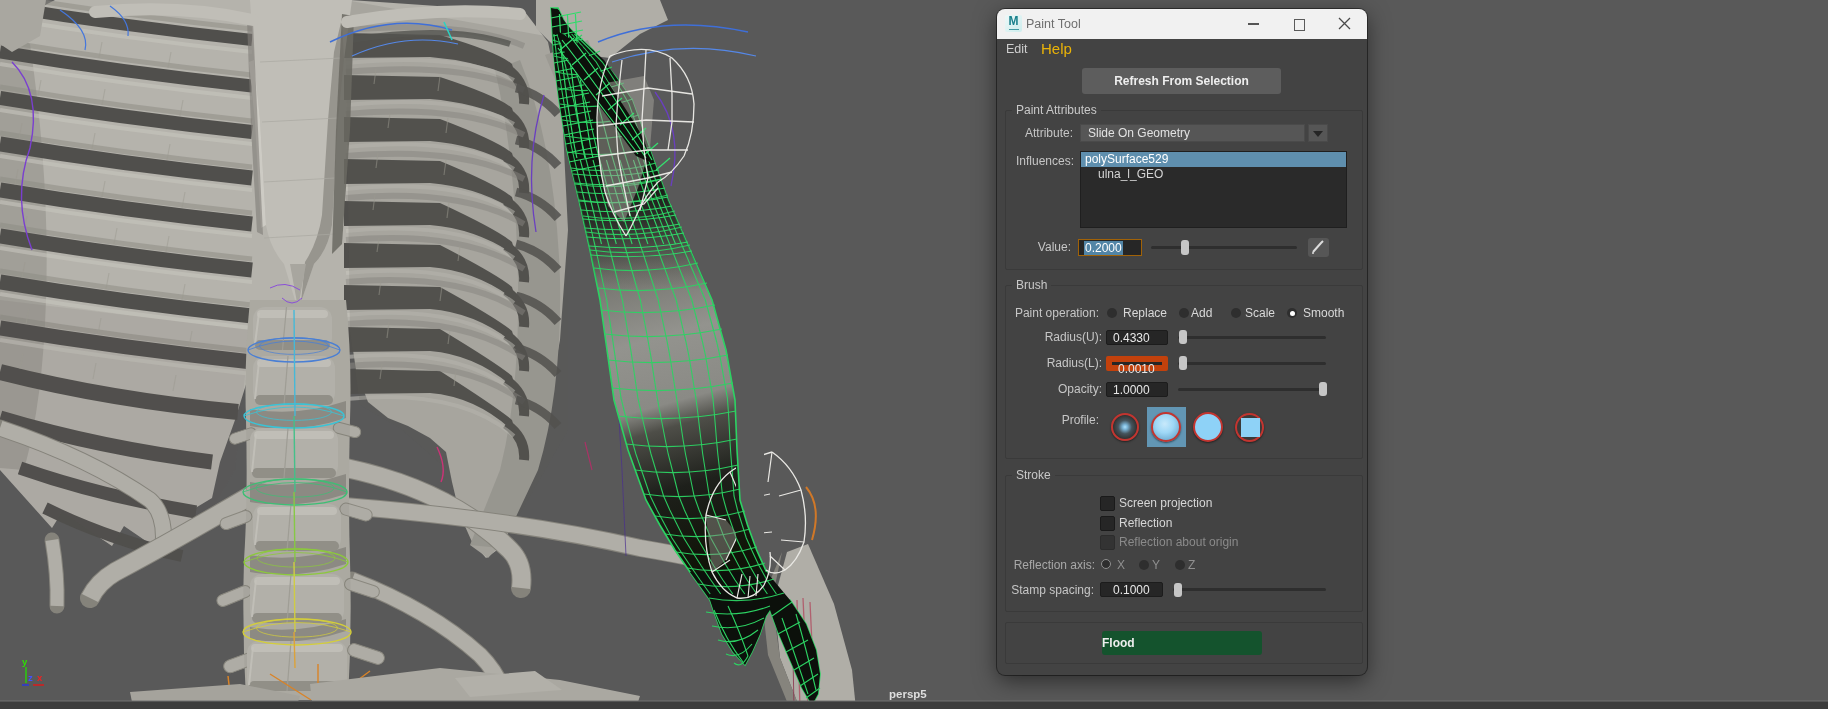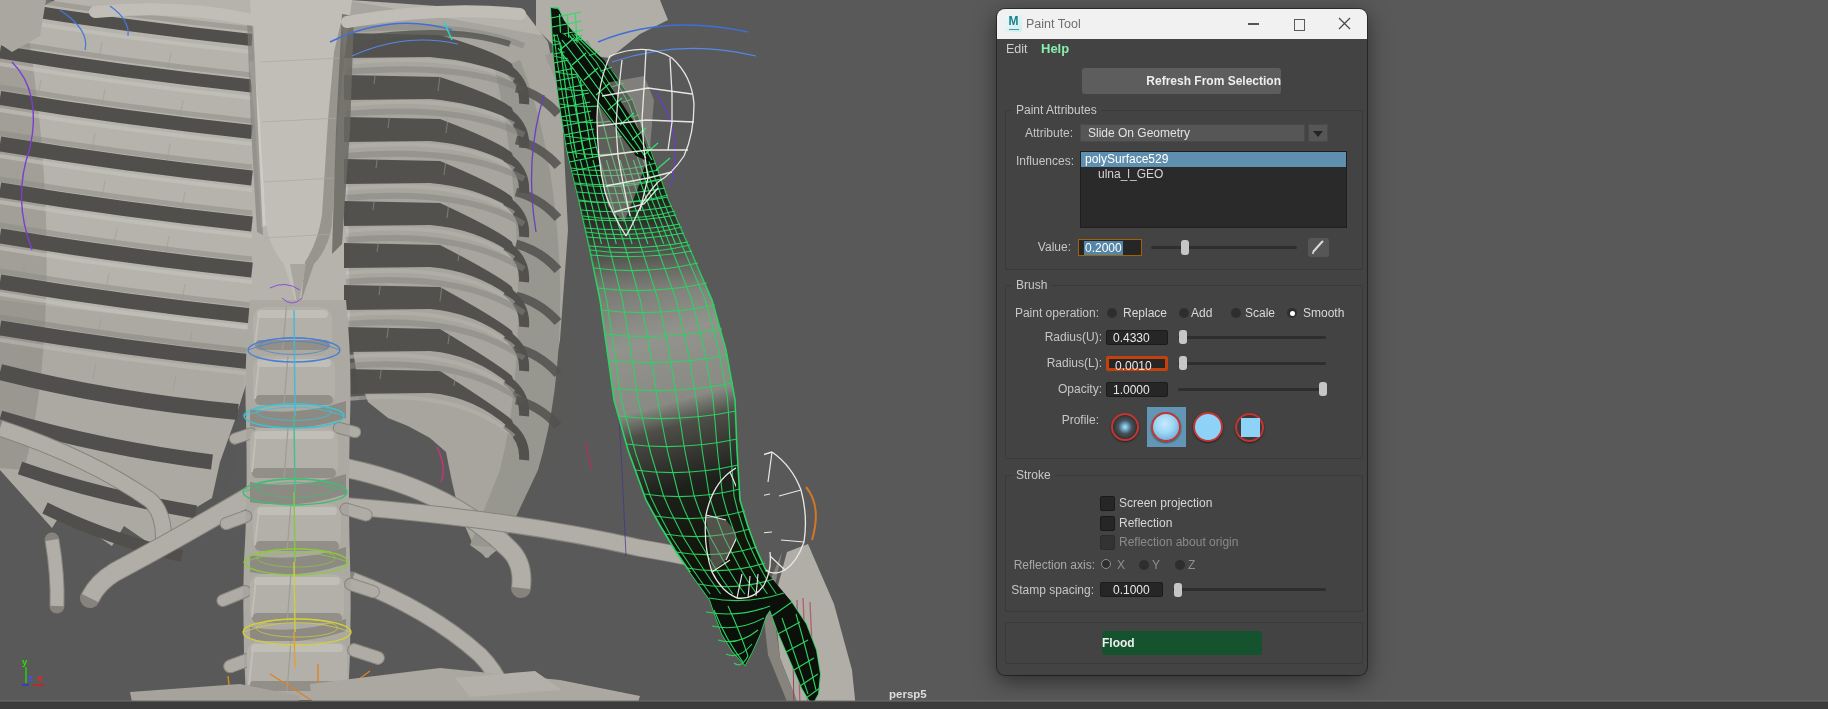--- a/index.html
+++ b/index.html
@@ -433,22 +433,22 @@
 <div style="position:absolute;left:0;top:-1px;width:17px;text-align:center;font-size:12px;font-weight:bold;color:#1a808c">M</div>
 <div style="position:absolute;left:3.5px;bottom:2px;width:10px;height:1.5px;background:#2a8a94;opacity:0.85"></div>
       </div>
 <div style="position:absolute;left:29px;top:7px;height:16px;line-height:16px;font-size:12.5px;color:#6e6e6e;font-weight:400;white-space:nowrap">Paint Tool</div>
 <div style="position:absolute;left:251px;top:14px;width:11px;height:1.6px;background:#555"></div>
 <div style="position:absolute;left:297px;top:10px;width:9px;height:10px;border:1.3px solid #5a5a5a"></div>
 <svg width="14" height="14" style="position:absolute;left:341px;top:8px">
         <path d="M 1,1 L 12,12 M 12,1 L 1,12" stroke="#4a4a4a" stroke-width="1.3"></path>
       </svg>
 <div style="position:absolute;left:9px;top:32px;height:16px;line-height:16px;font-size:12.5px;color:#cfcfcf;font-weight:400;white-space:nowrap">Edit</div>
-<div style="position:absolute;left:44px;top:32px;height:16px;line-height:16px;font-size:13px;color:#86efac;font-weight:700;white-space:nowrap">Help</div>
-<div style="position:absolute;left:85px;top:59px;width:199px;height:26px;background:#5d5d5d;border-radius:3px;color:#eee;font-size:12px;font-weight:bold;text-align:right;line-height:26px">Refresh From Selection</div>
+<div style="position:absolute;left:44px;top:32px;height:16px;line-height:16px;font-size:15px;color:#eab308;font-weight:400;white-space:nowrap">Help</div>
+<div style="position:absolute;left:85px;top:59px;width:199px;height:26px;background:#5d5d5d;border-radius:3px;color:#eee;font-size:12px;font-weight:bold;text-align:center;line-height:26px">Refresh From Selection</div>
 <div style="position:absolute;left:8px;top:101px;width:356px;height:158px;border:1px solid #3a3a3a;border-radius:2px"></div>
 <div style="position:absolute;left:15px;top:93px;height:16px;line-height:16px;font-size:12px;color:#c9c9c9;background:#434343;padding:0 4px;white-space:nowrap">Paint Attributes</div>
 <div style="position:absolute;right:294px;top:116px;height:16px;line-height:16px;font-size:12px;color:#c6c6c6;white-space:nowrap">Attribute:</div>
 <div style="position:absolute;left:83px;top:115px;width:225px;height:18px;background:#565656;border:1px solid #4a4a4a;box-sizing:border-box;color:#e2e2e2;font-size:12px;line-height:16px;padding-left:7px">Slide On Geometry</div>
 <div style="position:absolute;left:311px;top:115px;width:20px;height:18px;background:#565656;border:1px solid #4a4a4a;box-sizing:border-box">
         <div style="position:absolute;left:4px;top:6px;width:0;height:0;border-left:5px solid transparent;border-right:5px solid transparent;border-top:6px solid #252525"></div>
       </div>
 <div style="position:absolute;right:293px;top:144px;height:16px;line-height:16px;font-size:12px;color:#c6c6c6;white-space:nowrap">Influences:</div>
 <div style="position:absolute;left:83px;top:142px;width:267px;height:77px;background:#2a2a2a;border:1px solid #1f1f1f;box-sizing:border-box;overflow:hidden">
 <div style="height:15px;background:#5f8fae;color:#fff;font-size:12px;line-height:15px;padding-left:4px">polySurface529</div>
@@ -475,21 +475,21 @@
 <div style="position:absolute;left:248px;top:296px;height:16px;line-height:16px;font-size:12px;color:#d9d9d9;font-weight:400;white-space:nowrap">Scale</div>
 <div style="position:absolute;left:290px;top:299px;width:10px;height:10px;border-radius:50%;background:#2e2e2e;">
         <div style="position:absolute;left:2.5px;top:2.5px;width:5px;height:5px;border-radius:50%;background:#fff"></div>
       </div>
 <div style="position:absolute;left:306px;top:296px;height:16px;line-height:16px;font-size:12px;color:#d9d9d9;font-weight:400;white-space:nowrap">Smooth</div>
 <div style="position:absolute;right:265px;top:320px;height:16px;line-height:16px;font-size:12px;color:#c6c6c6;white-space:nowrap">Radius(U):</div>
 <div style="position:absolute;left:109px;top:321px;width:62px;height:15px;background:#262626;border:1px solid #1c1c1c;border-radius:2px;color:#e8e8e8;font-size:12px;line-height:15px;padding-left:6px;box-sizing:border-box">0.4330</div>
 <div style="position:absolute;left:181px;top:326.5px;width:148px;height:3px;background:#2e2e2e;border-radius:2px"></div>
 <div style="position:absolute;left:182px;top:321.0px;width:8px;height:14px;background:#c6c6c6;border-radius:3px"></div>
 <div style="position:absolute;right:265px;top:346px;height:16px;line-height:16px;font-size:12px;color:#c6c6c6;white-space:nowrap">Radius(L):</div>
-<div style="position:absolute;left:109px;top:347px;width:62px;height:15px;background:#262626;border:3px solid #c2410c;border-radius:2px;color:#e8e8e8;font-size:12px;line-height:15px;padding-left:6px;box-sizing:border-box">0.0010</div>
+<div style="position:absolute;left:109px;top:347px;width:62px;height:15px;background:#262626;border:6px solid #c2410c;border-radius:2px;color:#e8e8e8;font-size:12px;line-height:15px;padding-left:6px;box-sizing:border-box">0.0010</div>
 <div style="position:absolute;left:181px;top:352.5px;width:148px;height:3px;background:#2e2e2e;border-radius:2px"></div>
 <div style="position:absolute;left:182px;top:347.0px;width:8px;height:14px;background:#c6c6c6;border-radius:3px"></div>
 <div style="position:absolute;right:265px;top:372px;height:16px;line-height:16px;font-size:12px;color:#c6c6c6;white-space:nowrap">Opacity:</div>
 <div style="position:absolute;left:109px;top:373px;width:62px;height:15px;background:#262626;border:1px solid #1c1c1c;border-radius:2px;color:#e8e8e8;font-size:12px;line-height:15px;padding-left:6px;box-sizing:border-box">1.0000</div>
 <div style="position:absolute;left:181px;top:378.5px;width:148px;height:3px;background:#2e2e2e;border-radius:2px"></div>
 <div style="position:absolute;left:322px;top:373.0px;width:8px;height:14px;background:#c6c6c6;border-radius:3px"></div>
 <div style="position:absolute;right:268px;top:403px;height:16px;line-height:16px;font-size:12px;color:#c6c6c6;white-space:nowrap">Profile:</div>
 <div style="position:absolute;left:150px;top:398px;width:39px;height:40px;background:#6296b4"></div>
 <div style="position:absolute;left:114px;top:404px;width:28px;height:28px;border-radius:50%;border:2px solid #c23530;box-sizing:border-box;background:radial-gradient(circle,#aee0fb 0%,#7cb6d9 14%,#45545c 40%,#343434 68%);box-shadow:0 1px 2px rgba(0,0,0,0.5)"></div>
 <div style="position:absolute;left:154px;top:403px;width:30px;height:30px;border-radius:50%;border:2px solid #c23530;box-sizing:border-box;background:radial-gradient(circle at 45% 38%,#c8e9fb 0%,#9ed7f6 42%,#5d9cc4 95%);box-shadow:0 1px 2px rgba(0,0,0,0.5)"></div>

